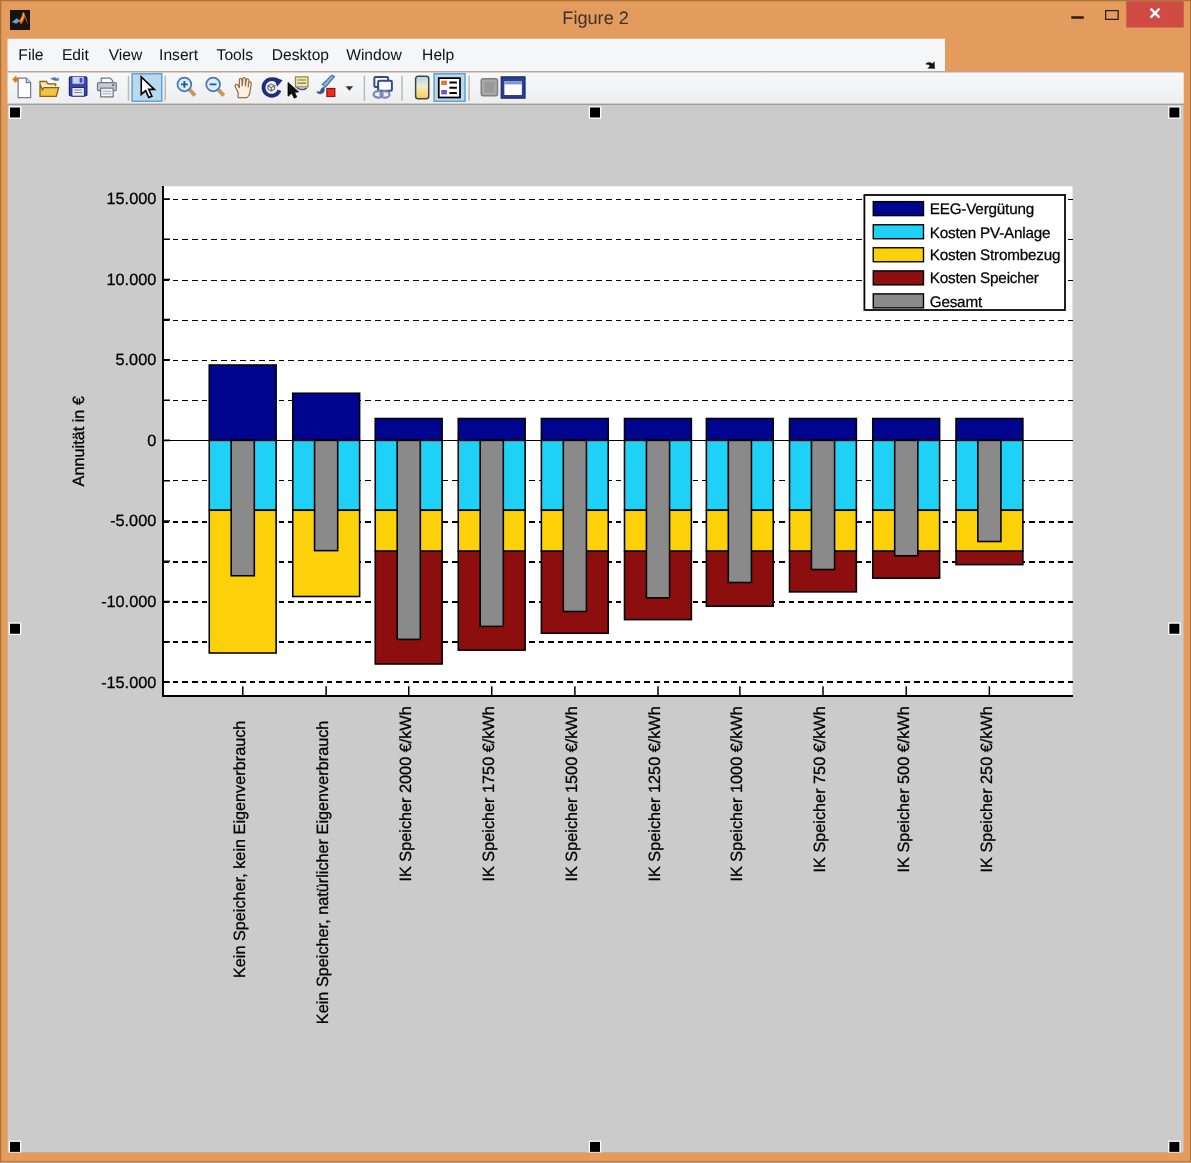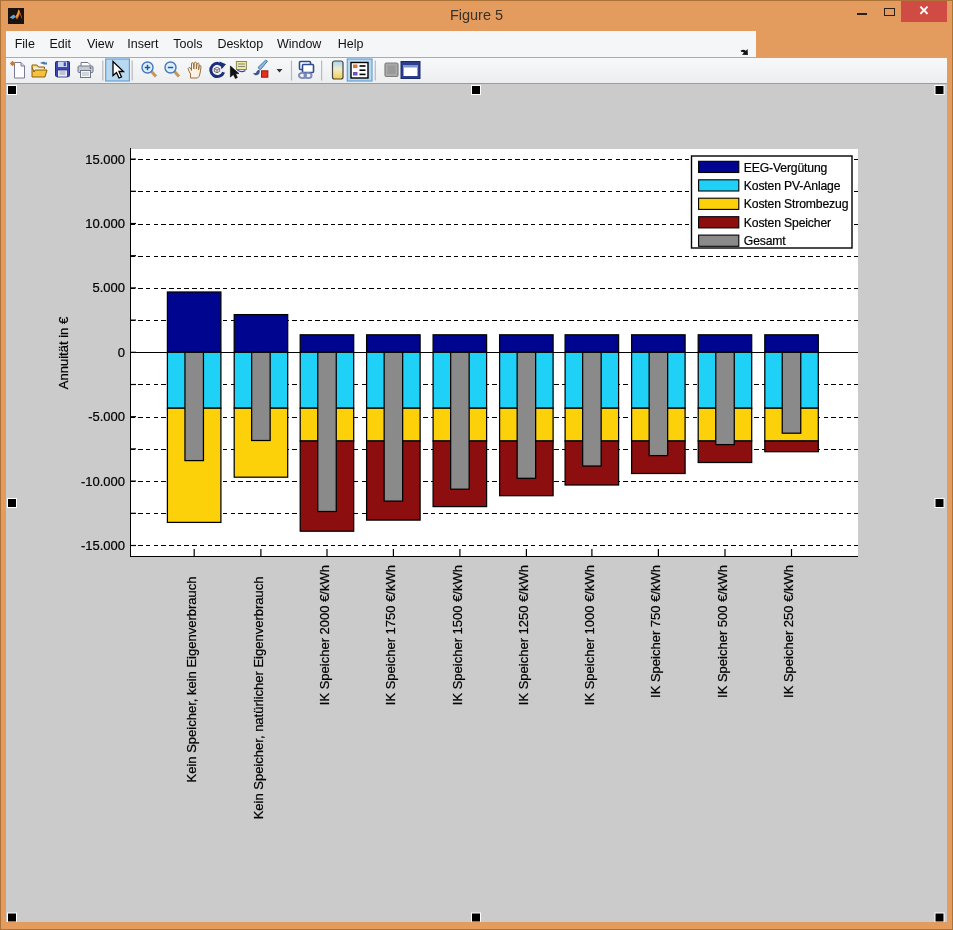--- a/index.html
+++ b/index.html
@@ -21,21 +21,21 @@
 #figarea{position:absolute;left:6px;top:84px;width:875px;height:838px}
 </style></head>
 <body>
 <div id="titlebar">
   <div id="mlicon"><svg width="16" height="16" viewBox="0 0 16 16" xmlns="http://www.w3.org/2000/svg">
         <rect width="16" height="16" fill="#181210"></rect>
         <path d="M1.5,9.5 L5.5,6.5 L8,8.5 L5,11 Z" fill="#5fa8d8"></path>
         <path d="M10.5,1.5 Q9.5,6 7,9 L9,11.5 Q11,9 11.8,5.5 Q12.6,8.5 14.5,11.5 Q13,6 11.5,2.5 Z" fill="#d86818"></path>
         <path d="M10.5,1.5 Q10,5.5 8,8.2 L9,9.4 Q11,7 11.5,3 Z" fill="#f0a040"></path>
       </svg></div>
-  <div id="wtitle">Figure 5</div>
+  <div id="wtitle">Figure 2</div>
   <div id="btn-min"></div>
   <div id="btn-max"></div>
   <div id="btn-close">✕</div>
 </div>
 <div id="menubar"><span style="margin-left:8.7px">File</span><span style="margin-left:14.7px">Edit</span><span style="margin-left:15.9px">View</span><span style="margin-left:13.4px">Insert</span><span style="margin-left:14.8px">Tools</span><span style="margin-left:14.9px">Desktop</span><span style="margin-left:13.7px">Window</span><span style="margin-left:16.3px">Help</span><span id="menuarrow"><svg width="10" height="10" viewBox="0 0 10 10" xmlns="http://www.w3.org/2000/svg">
         <path d="M0.6,3.8 Q3.4,1.6 5.8,3.8 L7.6,2.0 L7.9,8.0 L1.9,7.8 L3.9,5.8 Q2.4,4.2 1.2,4.9 Z" fill="#141414"></path>
       </svg></span></div>
 <div id="mtdivider"></div>
 <div id="toolbar"><svg width="941" height="25" viewBox="0 0 941 25" xmlns="http://www.w3.org/2000/svg">
 <line x1="96.8" y1="2.5" x2="96.8" y2="22.5" stroke="#b8babc" stroke-width="1.2"></line>

